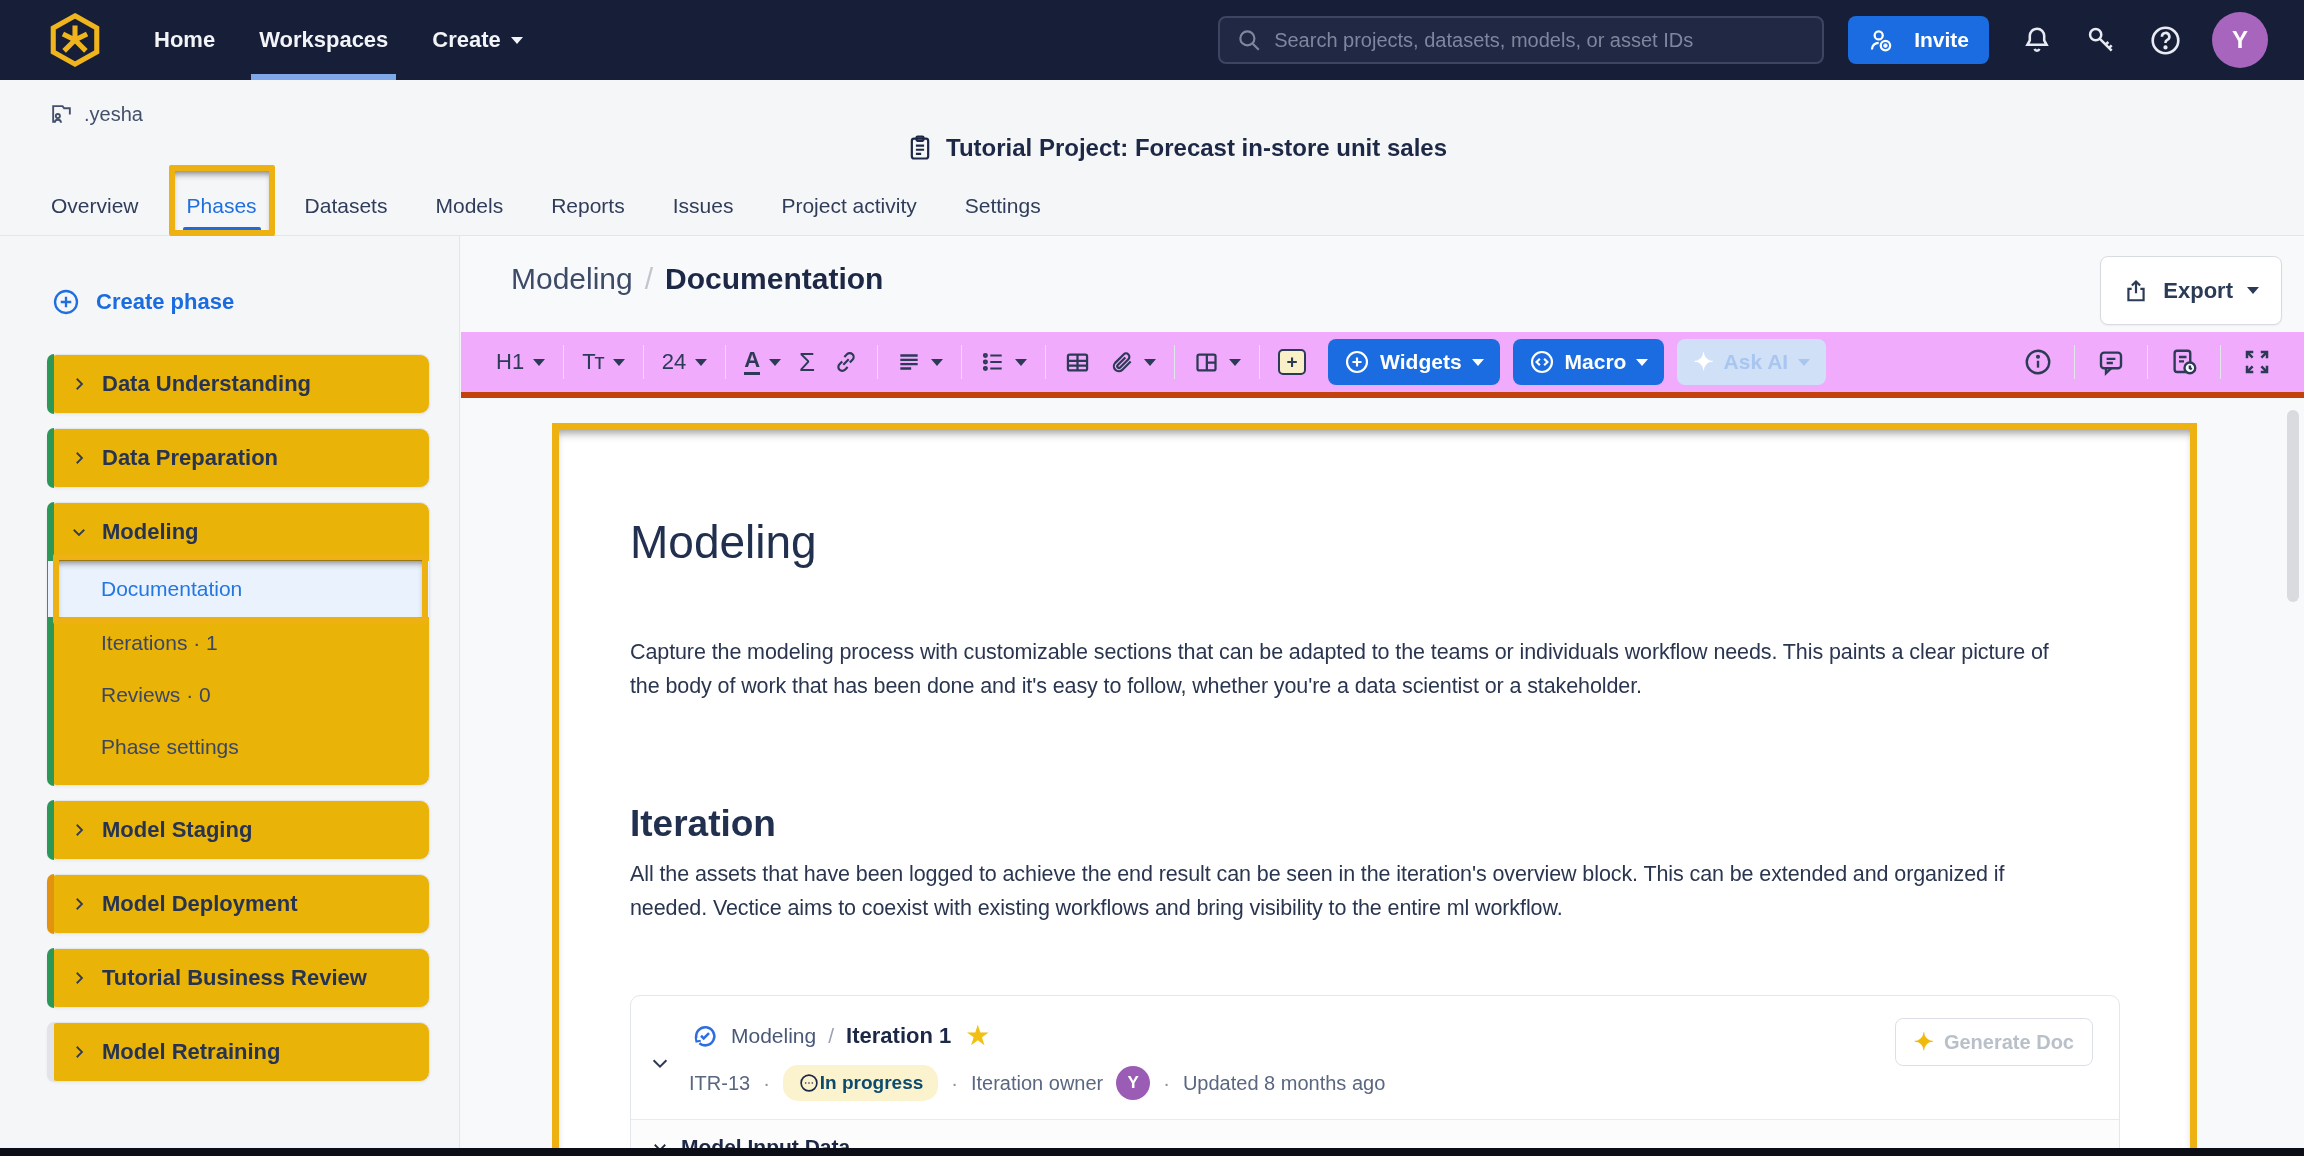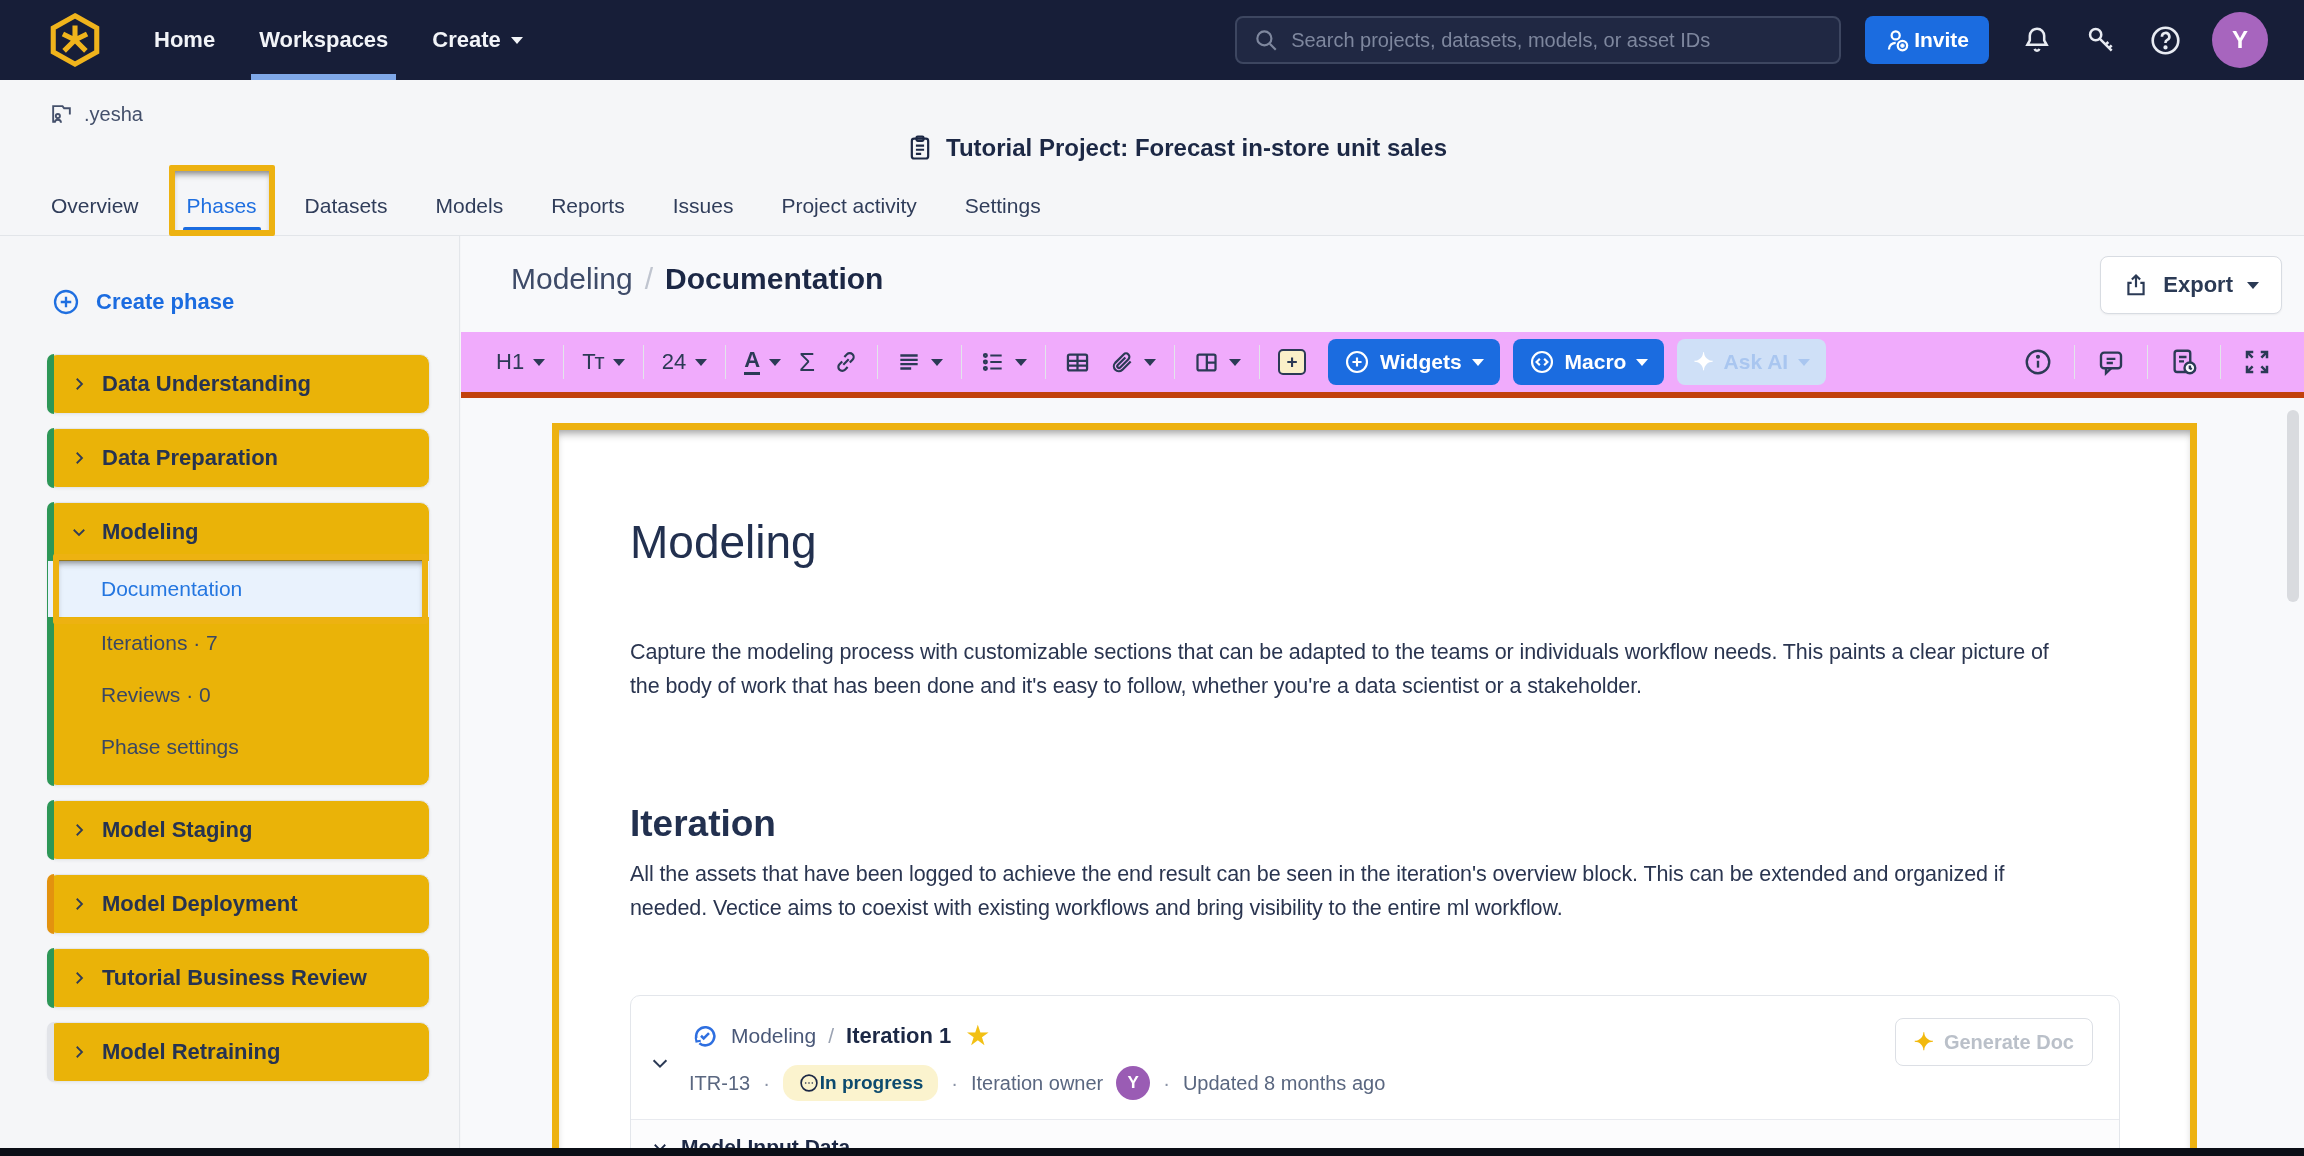--- a/index.html
+++ b/index.html
@@ -18,21 +18,21 @@
   .nav-link{position:relative; height:100%; display:flex; align-items:center; gap:10px;
     color:#F2F4F8; font-size:22px; font-weight:700; margin-right:44px; cursor:pointer;}
   .nav-underline{position:absolute; left:-8px; right:-8px; bottom:0; height:6px; background:#7FA8E8;}
   .caret{width:0; height:0; border-left:7px solid transparent; border-right:7px solid transparent; border-top:8px solid currentColor; display:inline-block;}
   .caret.sm{border-left-width:6px; border-right-width:6px; border-top-width:7px;}
   .searchbox{margin-left:auto; width:606px; height:48px; background:#202843; border:2px solid #3D4660;
     border-radius:8px; display:flex; align-items:center; padding:0 16px; gap:12px; color:#7E879E;}
   .searchbox input{flex:1; background:transparent; border:none; outline:none; color:#C6CCD9; font-size:20px; font-family:inherit;}
   .searchbox input::placeholder{color:#7E879E;}
   .invite-btn{margin-left:24px; height:48px; padding:0 20px; border-radius:8px; background:var(--c-blue);
-    color:#fff; font-size:21px; font-weight:700; display:flex; align-items:center; gap:2px; border:none; cursor:pointer; font-family:inherit;}
+    color:#fff; font-size:21px; font-weight:700; display:flex; align-items:center; gap:19px; border:none; cursor:pointer; font-family:inherit;}
   .nav-icon{margin-left:32px; color:#E8EBF2; display:flex; align-items:center; cursor:pointer; background:none; border:none;}
   .avatar{margin-left:30px; width:56px; height:56px; border-radius:50%; background:var(--c-purple);
     color:#fff; font-size:24px; font-weight:700; display:flex; align-items:center; justify-content:center; cursor:pointer;}
 
   
   .projbar{position:absolute; top:80px; left:0; right:0; height:156px; background:#F5F6F8;
     border-bottom:1px solid #E2E5E9; padding-left:49px;}
   .ws-row{padding-top:22px; display:flex; align-items:center; gap:10px; color:#44506B; font-size:20px;}
   .title-row{margin-top:7px; display:flex; align-items:center; gap:12px; color:#1C2845; font-size:24px; font-weight:700;justify-content:center;}
   .tabs-row{position:absolute; bottom:0; left:49px; right:0; height:58px; display:flex; align-items:center;}
@@ -58,21 +58,21 @@
   .pcard-head .name{color:#263351;}
   .sub{height:52px; display:flex; align-items:center; padding-left:53px; font-size:21px; color:#3A4763; cursor:pointer; position:relative;}
   .sub.active{height:56px; background:#E9F2FD; color:#2476E0;}
   .som-doc{top:-7px; bottom:-7px; left:5px; right:1px;}
 
   
   .main{position:absolute; left:461px; top:236px; right:0; bottom:8px; background:#F8F9FB; overflow:hidden;}
   .main-head{position:relative; height:96px;}
   .crumb{position:absolute; left:50px; top:26px; font-size:30px; display:flex; align-items:center;}
   .crumb .parent{color:#3E4B68;} .crumb .sep{color:#C0C5CF; padding:0 12px;} .crumb .current{color:#1C2845; font-weight:700;}
-  .export-btn{position:absolute; right:22px; top:20px; height:58px; padding:0 22px; border-radius:8px;
+  .export-btn{position:absolute; right:22px; top:20px; height:69px; padding:0 22px; border-radius:8px;
     border:1px solid #D8DCE2; background:#fff; display:flex; align-items:center; gap:14px;
     font-size:22px; font-weight:700; color:#2B3A55; cursor:pointer; box-shadow:0 1px 2px rgba(0,0,0,.05); font-family:inherit;}
 
   .toolbar{height:66px; border-bottom:6px solid #c2410c; background:#f0abfc; display:flex; align-items:center; padding:0 20px 0 26px;}
   .titem{display:flex; align-items:center; gap:9px; color:#2B3A55; font-size:21px; font-weight:500; padding:0 9px; cursor:pointer; background:none; border:none; font-family:inherit;}
   .titem .glyph{font-size:22px;}
   .titem .glyph.small-caps{letter-spacing:-1px;}
   .titem .underA{border-bottom:3px solid #2B3A55; line-height:1; padding-bottom:1px; font-weight:600;}
   .tdiv{width:1px; height:34px; background:#E2E5EA; margin:0 9px;}
   .comment-plus{width:28px; height:26px; background:#FAF0C8; border:2px solid #2B3A55; border-radius:5px;
@@ -267,21 +267,21 @@
           <svg width="18" height="18" viewBox="0 0 24 24" fill="none" stroke="currentColor" stroke-width="2.4">
               <polyline points="5 9 12 16 19 9"></polyline>
             </svg>
           <span class="name">Modeling</span>
         </div>
         <div class="sub active">
           <span>Documentation</span>
           <span class="som som-doc"></span>
         </div>
         <div class="sub">
-            <span>Iterations · 7</span>
+            <span>Iterations · 1</span>
           </div>
         <div class="sub">
             <span>Reviews · 0</span>
           </div>
         <div class="sub">
             <span>Phase settings</span>
           </div>
       </div>
 
       <div class="pcard">

